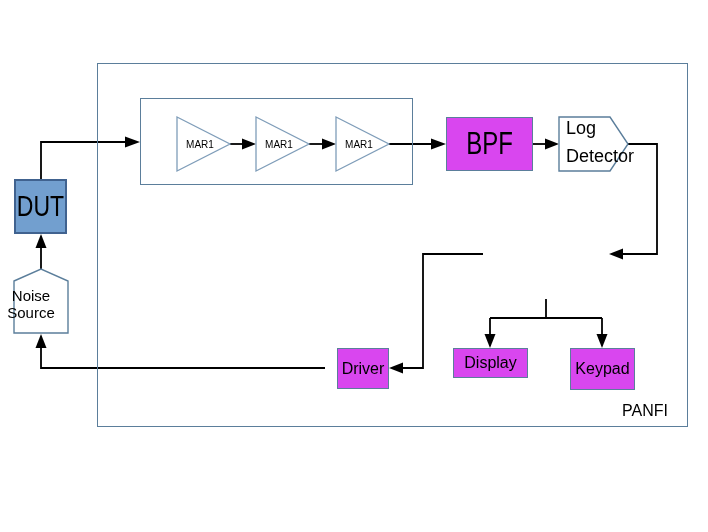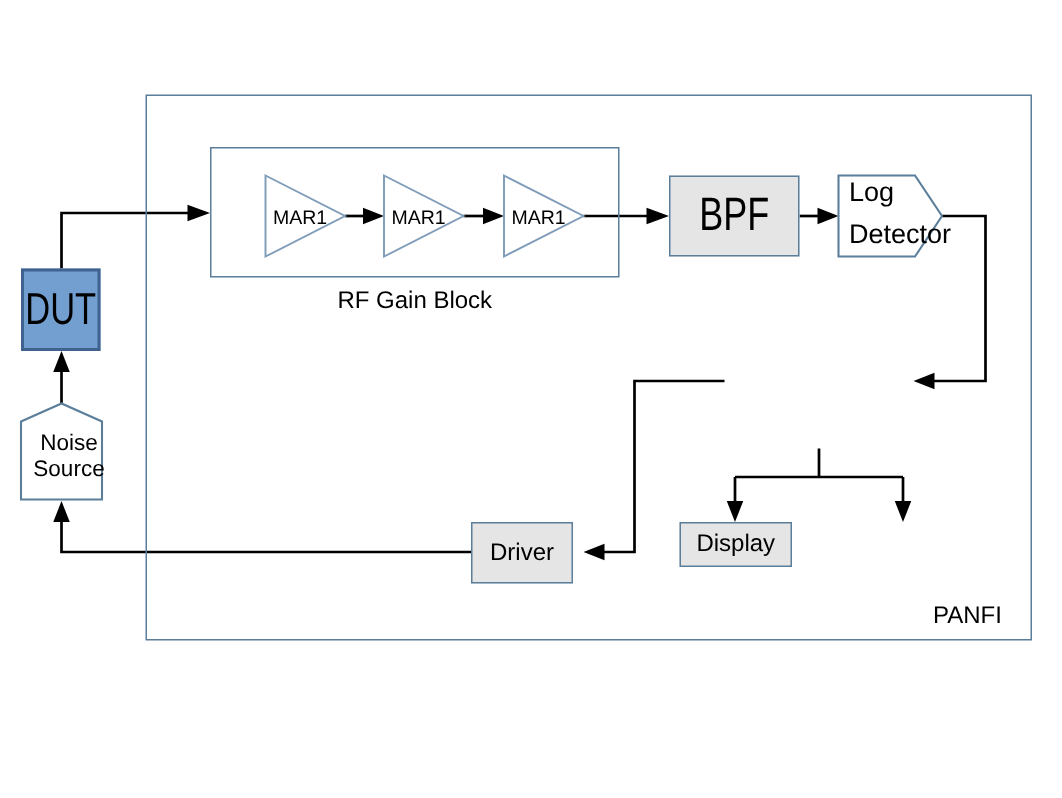--- a/index.html
+++ b/index.html
@@ -4,31 +4,31 @@
 <style>
   html,body { margin:0; padding:0; background:#ffffff; }
   .canvas {
     position:relative; width:708px; height:532px; background:#ffffff;
     font-family:"Liberation Sans","DejaVu Sans",sans-serif; color:#000;
     overflow:hidden;
   }
   .layer { position:absolute; left:0; top:0; width:708px; height:532px; }
   .box { position:absolute; box-sizing:border-box; border:1.5px solid #5b7e9b;
          display:flex; align-items:center; justify-content:center; }
-  .box.solid { background:#e5e5e5; }
+  .box.solid { background:#d946ef; }
   .box.clear { background:transparent; }
   .dut { background:#729fcf; border:2px solid #40628f; }
   .lbl { position:absolute; display:flex; align-items:center; justify-content:center;
          text-align:center; }
   .stretch { display:inline-block; transform:scaleY(1.3); transform-origin:center; }
   .preline { white-space:pre-line; }
   .f16 { font-size:16px; }
   .f15 { font-size:15px; line-height:1.15; }
   .f13 { font-size:18px; line-height:1.55; text-align:left; }
-  .f10 { font-size:13px; }
+  .f10 { font-size:10px; }
   .fDUT { font-size:23px; }
   .fBPF { font-size:24px; }
 </style>
 </head>
 <body>
 
 <div class="canvas">
 
   <svg class="layer" viewBox="0 0 708 532">
     <g stroke="#000000" stroke-width="1.8" fill="none">
@@ -72,54 +72,54 @@
 
   <div class="box clear" style="left:97px; top:63px; width:591px; height:364px;"></div>
 
   <div class="box clear" style="left:140px; top:98px; width:273px; height:87px;"></div>
 
   <div class="box solid" style="left:446px; top:117px; width:87px; height:54px;">
     <span class="fBPF stretch">BPF</span>
   </div>
 
 
-  <div class="box solid" style="left:314px; top:348px; width:68px; height:41px;">
+  <div class="box solid" style="left:337px; top:348px; width:52px; height:41px;">
     <span class="f16">Driver</span>
   </div>
 
   <div class="box solid" style="left:453px; top:348px; width:75px; height:30px;">
     <span class="f16">Display</span>
   </div>
 
+  <div class="box solid" style="left:570px; top:348px; width:65px; height:42px;">
+    <span class="f16">Keypad</span>
+  </div>
 
   <div class="box dut" style="left:14px; top:179px; width:53px; height:55px;">
     <span class="fDUT stretch">DUT</span>
   </div>
 
-  <div class="lbl f16" style="left:176px; top:191px; width:201px; height:20px;">
-    <span>RF Gain Block</span>
-  </div>
 
   <div class="lbl f16" style="left:609px; top:401px; width:72px; height:20px;">
     <span>PANFI</span>
   </div>
 
   <div class="lbl f10" style="left:177px; top:136px; width:46px; height:16px;">
     <span>MAR1</span>
   </div>
   <div class="lbl f10" style="left:256px; top:136px; width:46px; height:16px;">
     <span>MAR1</span>
   </div>
   <div class="lbl f10" style="left:336px; top:136px; width:46px; height:16px;">
     <span>MAR1</span>
   </div>
 
   <div class="lbl f13" style="left:566px; top:121px; width:46px; height:44px; justify-content:flex-start;">
     <span class="preline">Log
 Detector</span>
   </div>
 
-  <div class="lbl f15" style="left:15px; top:284px; width:32px; height:40px;padding-left:15px;">
+  <div class="lbl f15" style="left:15px; top:284px; width:32px; height:40px;">
     <span class="preline">Noise
 Source</span>
   </div>
 
 </div>
 
 </body></html>

